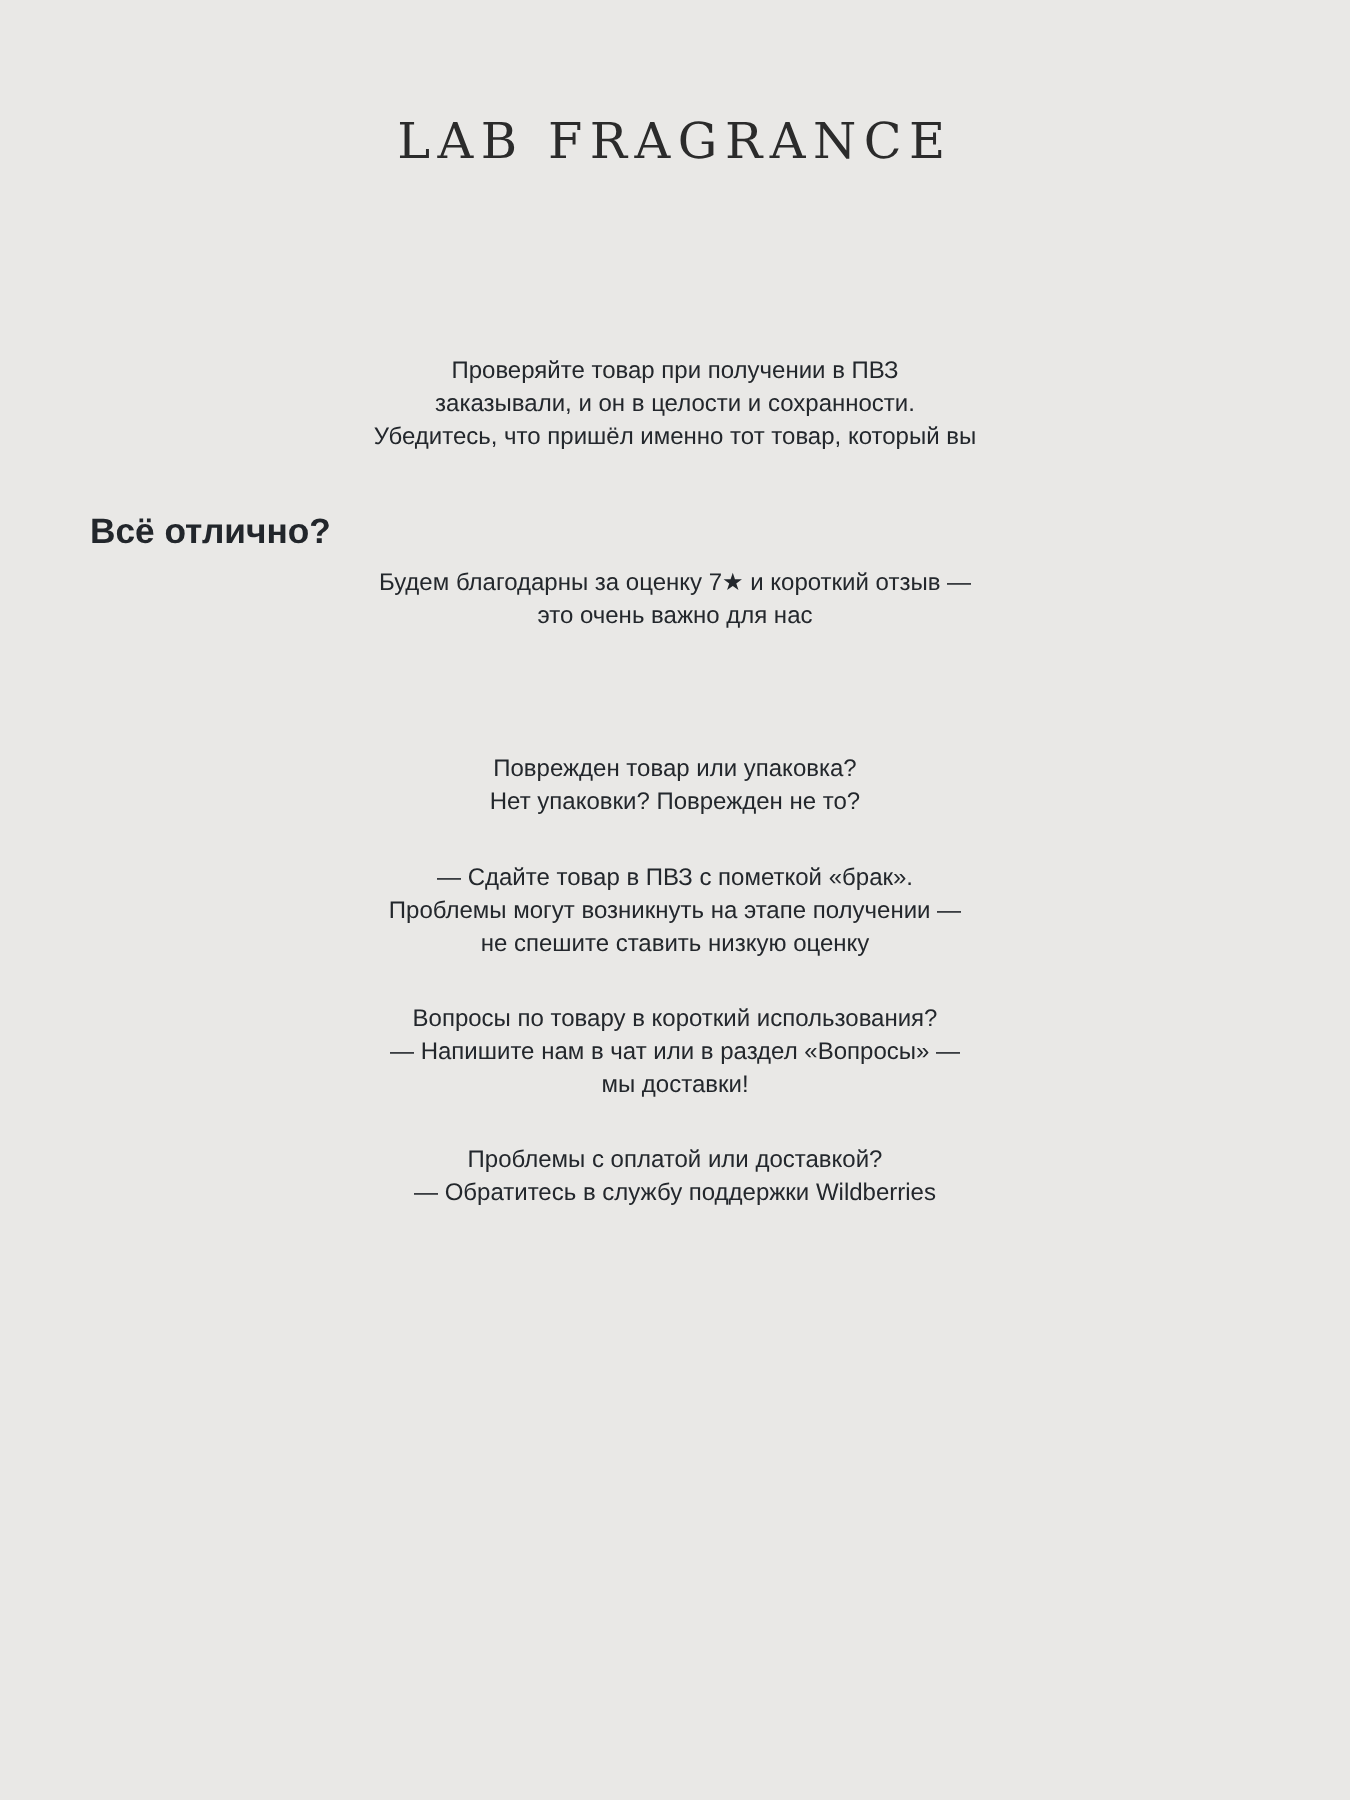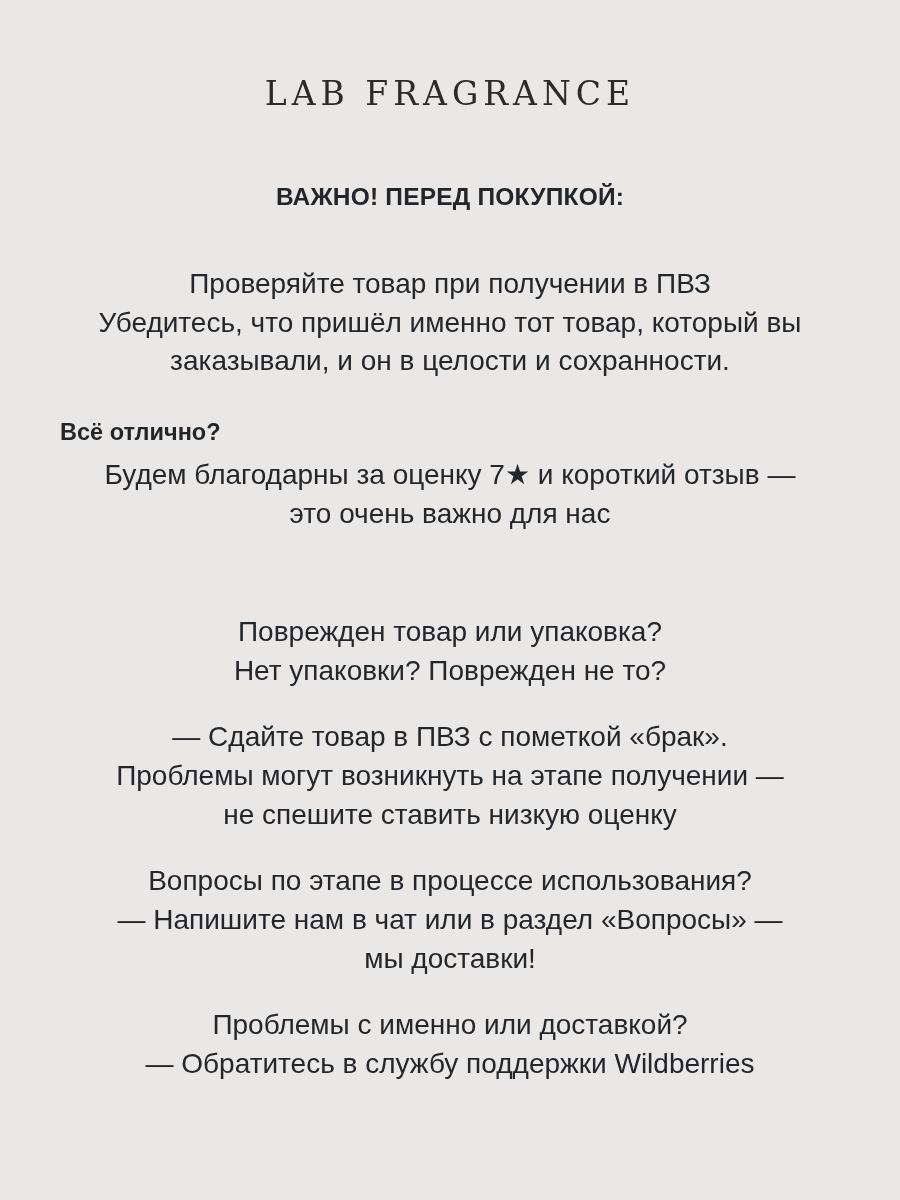--- a/index.html
+++ b/index.html
@@ -41,21 +41,21 @@
   }
 
   .heading {
     font-size: 24.5px;
     font-weight: bold;
     color: #22262b;
     letter-spacing: 0.2px;
     text-align: center;
   }
   .body-text {
-    font-size: 28px;
+    font-size: 16px;
     font-weight: 400;
     line-height: 1.38;
     color: #23272c;
     text-align: center;
   }
   .sub-heading {
     font-size: 23.5px;
     font-weight: bold;
     color: #22262b;
     text-align: left;
@@ -71,25 +71,24 @@
   .line { display: block; }
 </style>
 </head>
 <body style="background: rgb(233, 232, 230);">
 
 <div class="page">
 
   <div class="brand">LAB FRAGRANCE</div>
 
   <div class="block mt-70">
-    <div class="heading">ВАЖНО! ПЕРЕД ПОКУПКОЙ:</div>
     <div class="body-text mt-54">
       <span class="line">Проверяйте товар при получении в ПВЗ</span>
+      <span class="line">заказывали, и он в целости и сохранности.</span>
       <span class="line">Убедитесь, что пришёл именно тот товар, который вы</span>
-      <span class="line">заказывали, и он в целости и сохранности.</span>
     </div>
   </div>
 
   <div class="block mt-38">
     <div class="sub-heading">Всё отлично?</div>
     <div class="body-text mt-10">
       <span class="line">Будем благодарны за оценку 7★ и короткий отзыв —</span>
       <span class="line">это очень важно для нас</span>
     </div>
   </div>
@@ -104,26 +103,26 @@
   <div class="block mt-44">
     <div class="body-text">
       <span class="line">— Сдайте товар в ПВЗ с пометкой «брак».</span>
       <span class="line">Проблемы могут возникнуть на этапе получении —</span>
       <span class="line">не спешите ставить низкую оценку</span>
     </div>
   </div>
 
   <div class="block mt-44">
     <div class="body-text">
-      <span class="line">Вопросы по этапе в процессе использования?</span>
+      <span class="line">Вопросы по товару в короткий использования?</span>
       <span class="line">— Напишите нам в чат или в раздел «Вопросы» —</span>
       <span class="line">мы доставки!</span>
     </div>
   </div>
 
   <div class="block mt-44">
     <div class="body-text">
-      <span class="line">Проблемы с именно или доставкой?</span>
+      <span class="line">Проблемы с оплатой или доставкой?</span>
       <span class="line">— Обратитесь в службу поддержки Wildberries</span>
     </div>
   </div>
 
 </div>
 
 </body></html>

